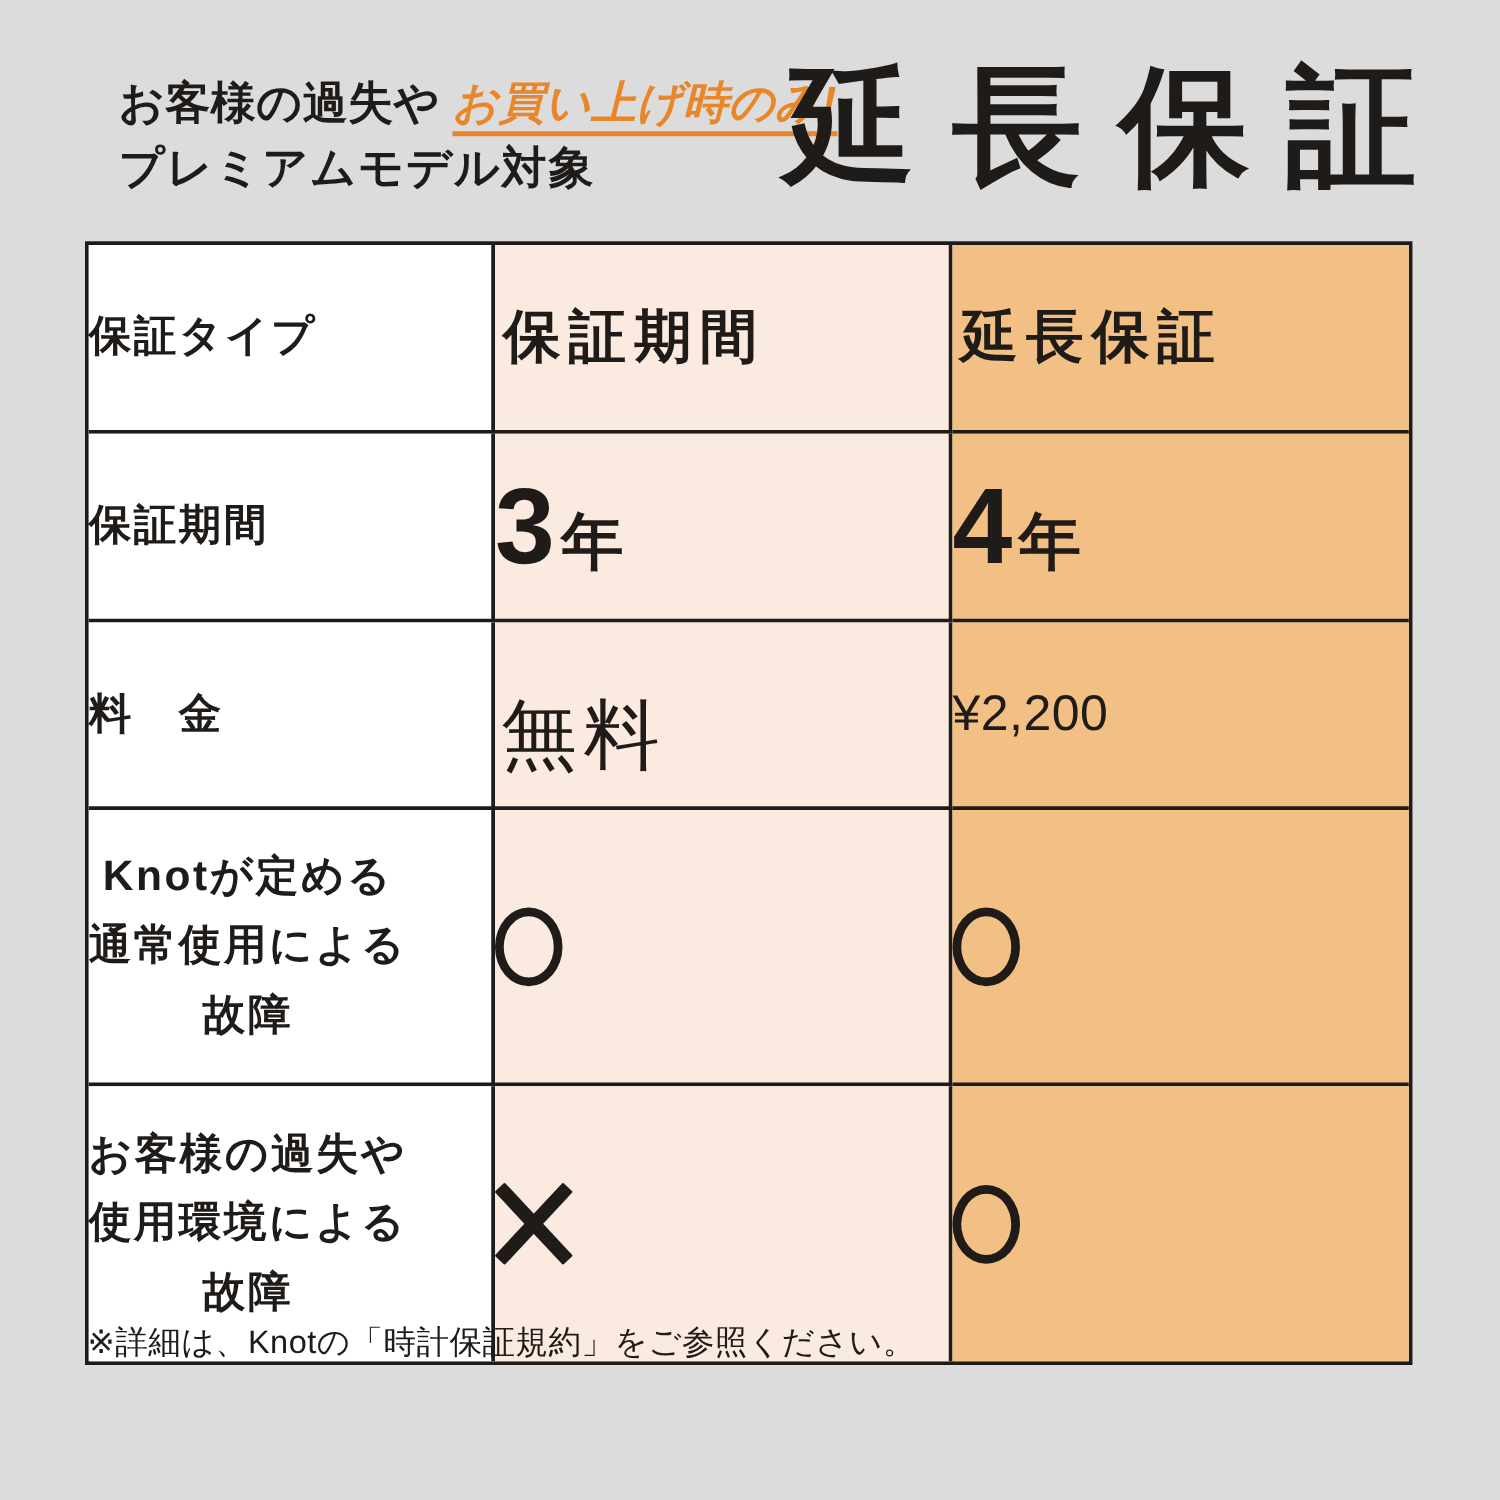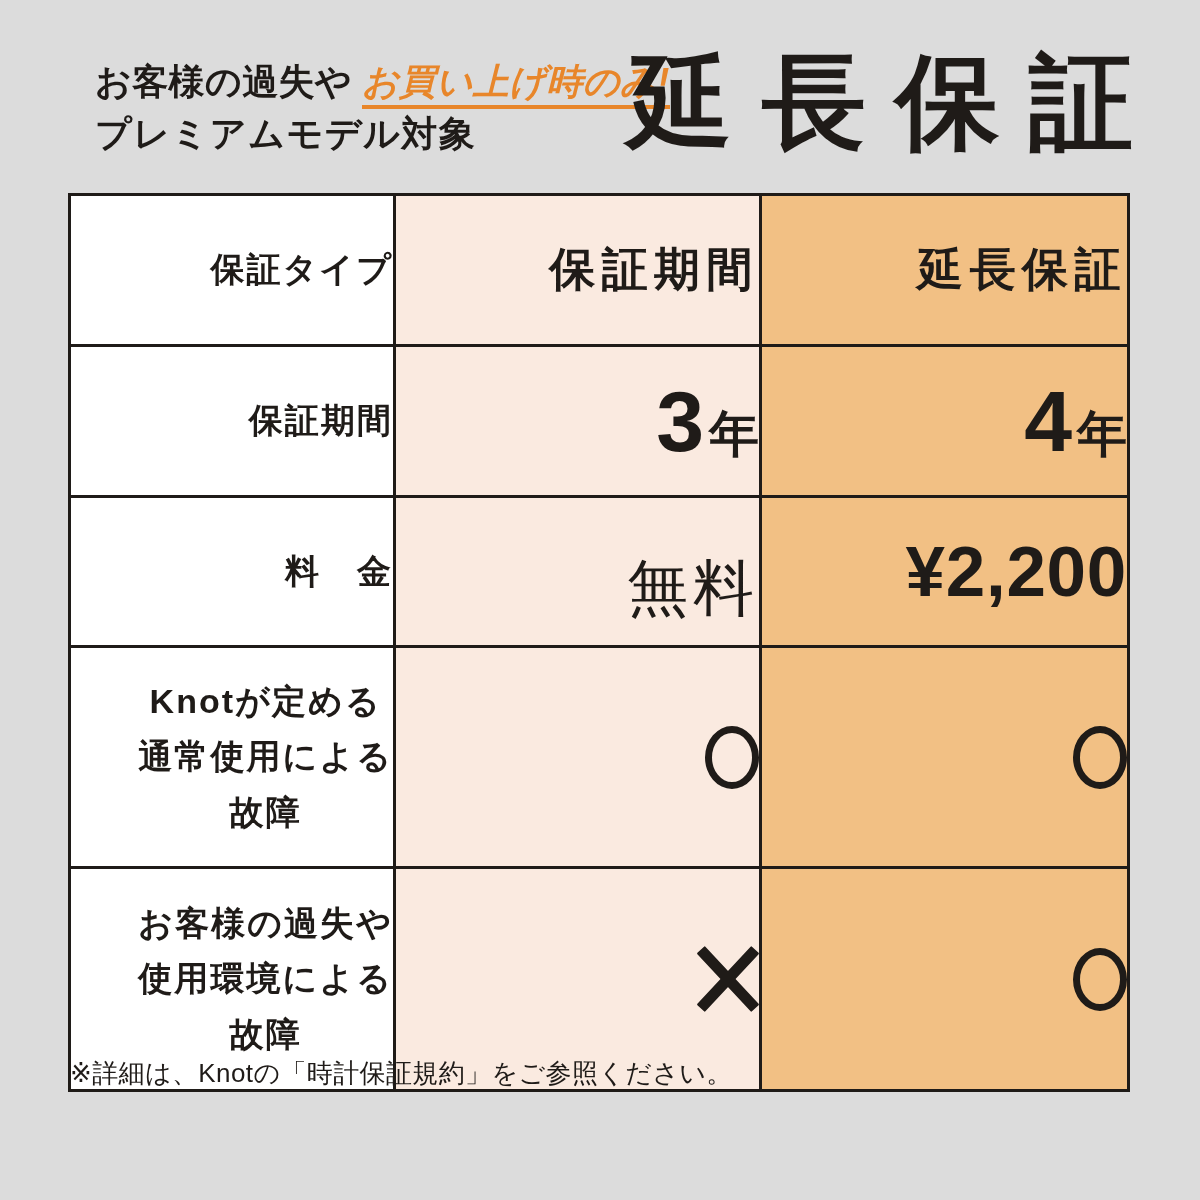--- a/index.html
+++ b/index.html
@@ -47,21 +47,21 @@
   .wtable{
     position:absolute;left:68px;top:193px;
     width:1062px;height:899px;
     display:grid;
     grid-template-columns:325px 366px 365px;
     grid-template-rows:151px 151px 150px 221px 220px;
     border:3px solid var(--ink);
     background:#fff;
   }
   .cell{
-    display:flex;align-items:center;justify-content:flex-end;
+    display:flex;align-items:center;justify-content:flex-start;
     border-right:3px solid var(--ink);
     border-bottom:3px solid var(--ink);
     text-align:center;
   }
   .cell.last-col{border-right:none;}
   .cell.last-row{border-bottom:none;}
   .col-label{background:#ffffff;}
   .col-normal{background:var(--normal-bg);}
   .col-extended{background:var(--extended-bg);}
 
@@ -70,21 +70,21 @@
     line-height:1.62;white-space:pre-line;
   }
   .head-text{
     font-size:46px;font-weight:800;letter-spacing:0.14em;
     text-indent:0.14em;
   }
   .num-wrap{display:flex;align-items:baseline;}
   .num{font-size:86px;font-weight:800;line-height:1;}
   .unit{font-size:50px;font-weight:800;margin-left:5px;line-height:1;}
   .fee-text{font-size:61px;font-weight:400;letter-spacing:0.08em;text-indent:0.08em;margin-top:35px;}
-  .price-text{font-size:71px;font-weight:700;letter-spacing:0.01em;}
+  .price-text{font-size:40px;font-weight:400;letter-spacing:0.01em;}
 
   
   .mark{display:block;}
   .mark-circle{
     width:54px;height:63px;
     border:7px solid var(--ink);
     border-radius:50%;
     background:transparent;
   }
   .mark-cross{position:relative;width:62px;height:62px;}

